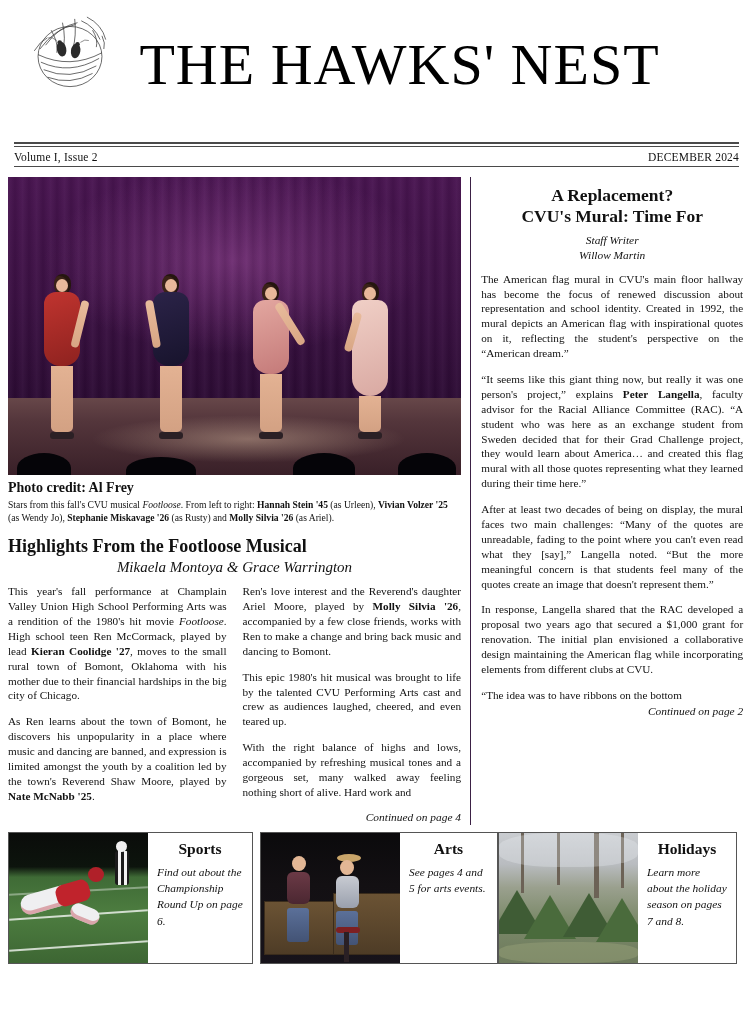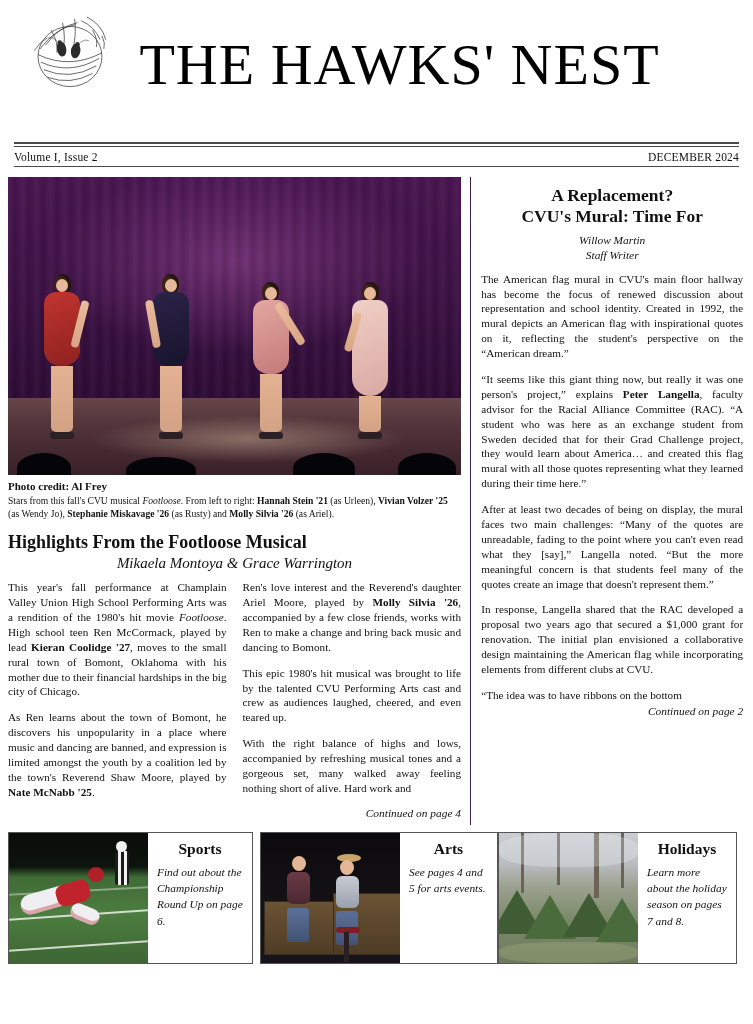--- a/index.html
+++ b/index.html
@@ -167,21 +167,21 @@
   .audience {
     position: absolute; bottom: 0; left: 0; right: 0; height: 9%;
   }
   .aud-head {
     position: absolute; bottom: -8px; width: 54px; height: 30px;
     background: #050408; border-radius: 50% 50% 0 0;
   }
 
   
   .photo-credit {
-    font-size: 11px;
+    font-size: 14px;
     font-weight: bold;
     margin-top: 4px;
     line-height: 1.35;
   }
   .photo-caption {
     font-size: 9.6px;
     line-height: 1.4;
     margin-top: 0px;
   }
   .photo-caption b { font-weight: bold; }
@@ -436,21 +436,21 @@
         <div class="audience">
           <div class="aud-head" style="left:2%;"></div>
           <div class="aud-head" style="left:26%; width:70px; height:26px;"></div>
           <div class="aud-head" style="left:63%; width:62px;"></div>
           <div class="aud-head" style="left:86%; width:58px;"></div>
         </div>
       </div>
 
       <div class="photo-credit">Photo credit: Al Frey</div>
       <div class="photo-caption">
-        <span>Stars from this fall's CVU musical </span><i>Footloose</i><span>. From left to right: </span><b>Hannah Stein '21</b><span> (as Urleen), </span><b>Vivian Volzer '25</b><span> (as Wendy Jo), </span><b>Stephanie Miskavage '26</b><span> (as Rusty) and </span><b>Molly Silvia '26</b><span> (as Ariel).</span>
+        <span>Stars from this fall's CVU musical </span><i>Footloose</i><span>. From left to right: </span><b>Hannah Stein '45</b><span> (as Urleen), </span><b>Vivian Volzer '25</b><span> (as Wendy Jo), </span><b>Stephanie Miskavage '26</b><span> (as Rusty) and </span><b>Molly Silvia '26</b><span> (as Ariel).</span>
       </div>
 
       <h2 class="headline">Highlights From the Footloose Musical</h2>
       <div class="byline">
         <div>Mikaela Montoya &amp; Grace Warrington</div>
       </div>
 
       <div class="two-col">
         <div class="col">
           <p class="body-text">
@@ -472,22 +472,22 @@
     </div>
 
     <div class="col-divider"></div>
 
     <div class="right-block">
       <h2 class="right-headline">
         <div>A Replacement?</div>
         <div>CVU's Mural: Time For</div>
       </h2>
       <div class="right-byline">
+        <div>Staff Writer</div>
         <div>Willow Martin</div>
-        <div>Staff Writer</div>
       </div>
 
       <p class="body-text">The American flag mural in CVU's main floor hallway has become the focus of renewed discussion about representation and school identity. Created in 1992, the mural depicts an American flag with inspirational quotes on it, reflecting the student's perspective on the “American dream.”</p>
       <p class="body-text">
         <span>“It seems like this giant thing now, but really it was one person's project,” explains </span><b>Peter Langella</b><span>, faculty advisor for the Racial Alliance Committee (RAC). “A student who was here as an exchange student from Sweden decided that for their Grad Challenge project, they would learn about America… and created this flag mural with all those quotes representing what they learned during their time here.”</span>
       </p>
       <p class="body-text">After at least two decades of being on display, the mural faces two main challenges: “Many of the quotes are unreadable, fading to the point where you can't even read what they [say],” Langella noted. “But the more meaningful concern is that students feel many of the quotes create an image that doesn't represent them.”</p>
       <p class="body-text">In response, Langella shared that the RAC developed a proposal two years ago that secured a $1,000 grant for renovation. The initial plan envisioned a collaborative design maintaining the American flag while incorporating elements from different clubs at CVU.</p>
       <p class="body-text" style="margin-bottom:2px;">“The idea was to have ribbons on the bottom</p>
       <div class="continued">Continued on page 2</div>

